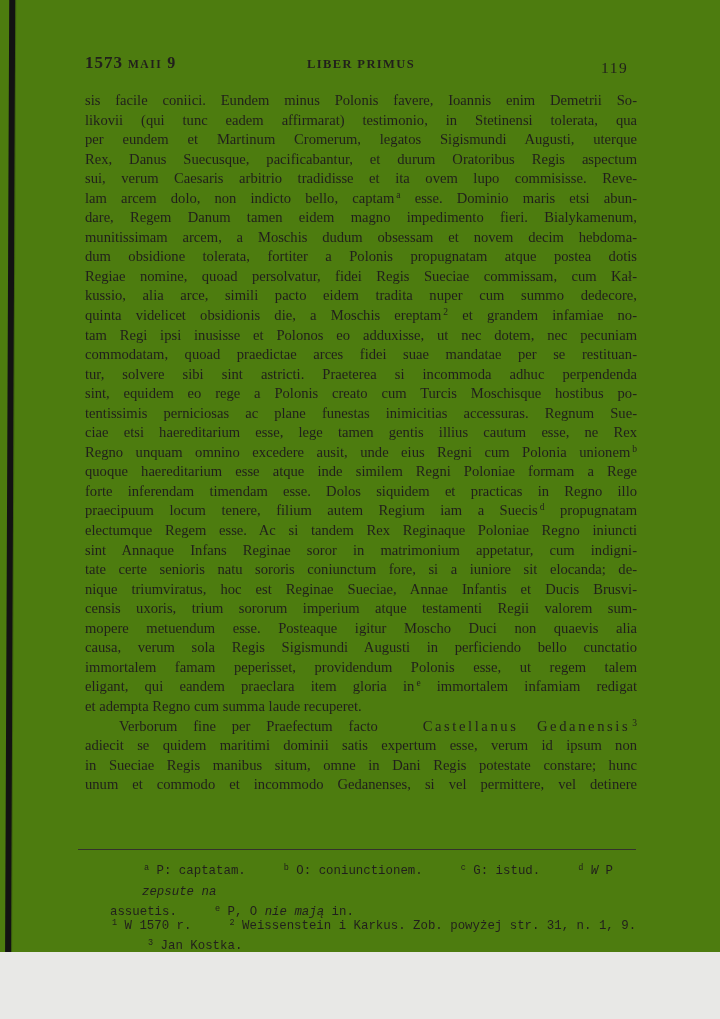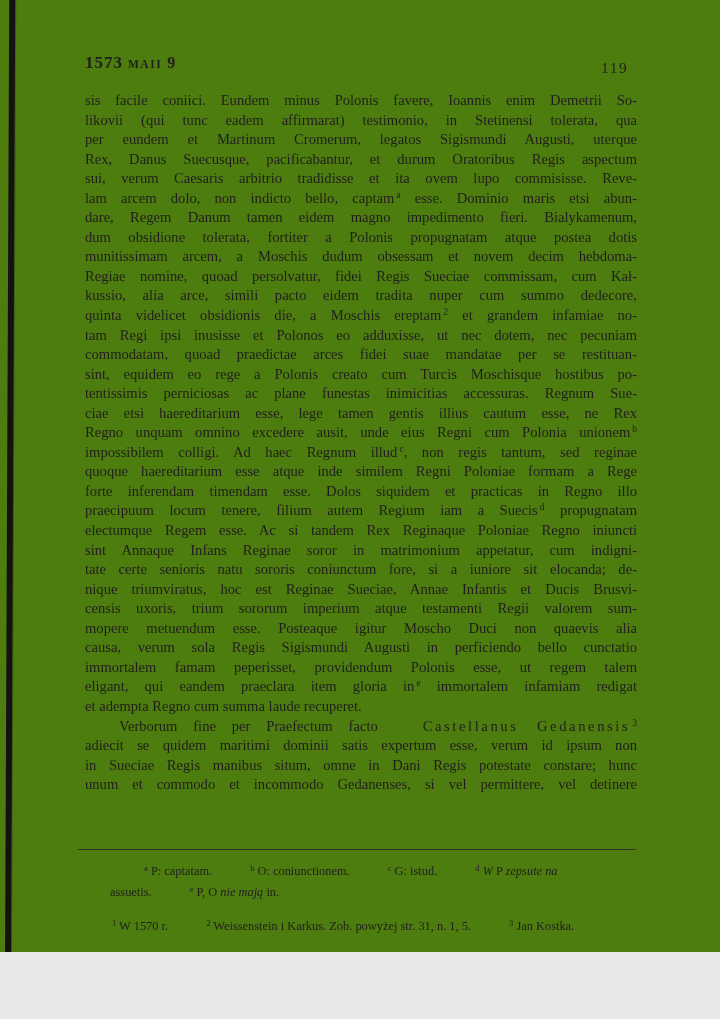--- a/index.html
+++ b/index.html
@@ -43,64 +43,65 @@
   .italic { font-style:italic; }
   .spaced { letter-spacing:2.6px;margin-left:29px; }
   .gap { display:inline-block; width:36px; }
 
   
   .fn-sep { position:absolute; left:78px; top:849px; width:558px; border-top:1.6px solid #35322d; }
   .fn-letters {
     position:absolute; left:85px; top:861px; width:552px;
     font-size:12.4px; line-height:20.5px;
   }
-  .fn-letters .tline, .fn-numeric .tline { text-align:left; text-align-last:left; }
+  .fn-letters .tline, .fn-numeric .tline { text-align:left; text-align-last:left;font-family:Liberation Mono, monospace; }
   .fn-letters .tline:first-child { padding-left:57px; }
   .fn-letters .tline + .tline { padding-left:25px; }
   .fn-numeric {
     position:absolute; left:85px; top:916px; width:552px;
     font-size:12.4px; line-height:20px;
   }
   .fn-numeric .tline { padding-left:25px; }
   .fn-letters .sup, .fn-numeric .sup { font-size:8.5px; vertical-align:4px; }
 </style>
 </head>
 <body>
 
 <div class="page">
 
   <div class="edge-strip"></div>
 
   <div class="header-date">
     <span class="yr">1573</span><span class="mo">MAII</span><span class="dy">9</span>
   </div>
 
+  <div class="header-title">LIBER PRIMUS</div>
 
   <div class="header-page">119</div>
 
   <div class="body-text">
       <div class="tline"><span class="">sis facile coniici. Eundem minus Polonis favere, Ioannis enim Demetrii So-</span></div>
       <div class="tline"><span class="">likovii (qui tunc eadem affirmarat) testimonio, in Stetinensi tolerata, qua</span></div>
       <div class="tline"><span class="">per eundem et Martinum Cromerum, legatos Sigismundi Augusti, uterque</span></div>
       <div class="tline"><span class="">Rex, Danus Suecusque, pacificabantur, et durum Oratoribus Regis aspectum</span></div>
       <div class="tline"><span class="">sui, verum Caesaris arbitrio tradidisse et ita ovem lupo commisisse. Reve-</span></div>
       <div class="tline"><span class="">lam arcem dolo, non indicto bello, captam</span><span class="sup">a</span><span class=""> esse. Dominio maris etsi abun-</span></div>
       <div class="tline"><span class="">dare, Regem Danum tamen eidem magno impedimento fieri. Bialykamenum,</span></div>
+      <div class="tline"><span class="">munitissimam arcem, a Moschis dudum obsessam et novem decim hebdoma-</span></div>
       <div class="tline"><span class="">dum obsidione tolerata, fortiter a Polonis propugnatam atque postea dotis</span></div>
-      <div class="tline"><span class="">munitissimam arcem, a Moschis dudum obsessam et novem decim hebdoma-</span></div>
       <div class="tline"><span class="">Regiae nomine, quoad persolvatur, fidei Regis Sueciae commissam, cum Kał-</span></div>
       <div class="tline"><span class="">kussio, alia arce, simili pacto eidem tradita nuper cum summo dedecore,</span></div>
       <div class="tline"><span class="">quinta videlicet obsidionis die, a Moschis ereptam</span><span class="sup">2</span><span class=""> et grandem infamiae no-</span></div>
       <div class="tline"><span class="">tam Regi ipsi inusisse et Polonos eo adduxisse, ut nec dotem, nec pecuniam</span></div>
       <div class="tline"><span class="">commodatam, quoad praedictae arces fidei suae mandatae per se restituan-</span></div>
+      <div class="tline"><span class="">tur, solvere sibi sint astricti. Praeterea si incommoda adhuc perpendenda</span></div>
       <div class="tline"><span class="">sint, equidem eo rege a Polonis creato cum Turcis Moschisque hostibus po-</span></div>
       <div class="tline"><span class="">tentissimis perniciosas ac plane funestas inimicitias accessuras. Regnum Sue-</span></div>
       <div class="tline"><span class="">ciae etsi haereditarium esse, lege tamen gentis illius cautum esse, ne Rex</span></div>
       <div class="tline"><span class="">Regno unquam omnino excedere ausit, unde eius Regni cum Polonia unionem</span><span class="sup">b</span></div>
-      <div class="tline"><span class="">impossibilem colligi. Ad haec Regnum illud</span><span class="sup">c</span><span class="">, non regis tantum, sed reginae</span></div>
       <div class="tline"><span class="">quoque haereditarium esse atque inde similem Regni Poloniae formam a Rege</span></div>
       <div class="tline"><span class="">forte inferendam timendam esse. Dolos siquidem et practicas in Regno illo</span></div>
       <div class="tline"><span class="">praecipuum locum tenere, filium autem Regium iam a Suecis</span><span class="sup">d</span><span class=""> propugnatam</span></div>
       <div class="tline"><span class="">electumque Regem esse. Ac si tandem Rex Reginaque Poloniae Regno iniuncti</span></div>
       <div class="tline"><span class="">sint Annaque Infans Reginae soror in matrimonium appetatur, cum indigni-</span></div>
       <div class="tline"><span class="">tate certe senioris natu sororis coniunctum fore, si a iuniore sit elocanda; de-</span></div>
       <div class="tline"><span class="">nique triumviratus, hoc est Reginae Sueciae, Annae Infantis et Ducis Brusvi-</span></div>
       <div class="tline"><span class="">censis uxoris, trium sororum imperium atque testamenti Regii valorem sum-</span></div>
       <div class="tline"><span class="">mopere metuendum esse. Posteaque igitur Moscho Duci non quaevis alia</span></div>
       <div class="tline"><span class="">causa, verum sola Regis Sigismundi Augusti in perficiendo bello cunctatio</span></div>
@@ -114,16 +115,16 @@
     </div>
 
   <div class="fn-sep"></div>
 
   <div class="fn-letters">
       <div class="tline"><span class="sup">a</span><span class=""> P: captatam.</span><span class="gap"></span><span class="sup">b</span><span class=""> O: coniunctionem.</span><span class="gap"></span><span class="sup">c</span><span class=""> G: istud.</span><span class="gap"></span><span class="sup">d</span><span class=""> </span><span class="italic">W</span><span class=""> P </span><span class="italic">zepsute na</span></div>
       <div class="tline"><span class="">assuetis.</span><span class="gap"></span><span class="sup">e</span><span class=""> P, O </span><span class="italic">nie mają</span><span class=""> in.</span></div>
     </div>
 
   <div class="fn-numeric">
-      <div class="tline"><span class="sup">1</span><span class=""> W 1570 r.</span><span class="gap"></span><span class="sup">2</span><span class=""> Weissenstein i Karkus. Zob. powyżej str. 31, n. 1, 5.</span><span class="gap"></span><span class="sup">3</span><span class=""> Jan Kostka.</span></div>
+      <div class="tline"><span class="sup">1</span><span class=""> W 1570 r.</span><span class="gap"></span><span class="sup">2</span><span class=""> Weissenstein i Karkus. Zob. powyżej str. 31, n. 1, 9.</span><span class="gap"></span><span class="sup">3</span><span class=""> Jan Kostka.</span></div>
     </div>
 
 </div>
 
 </body></html>

